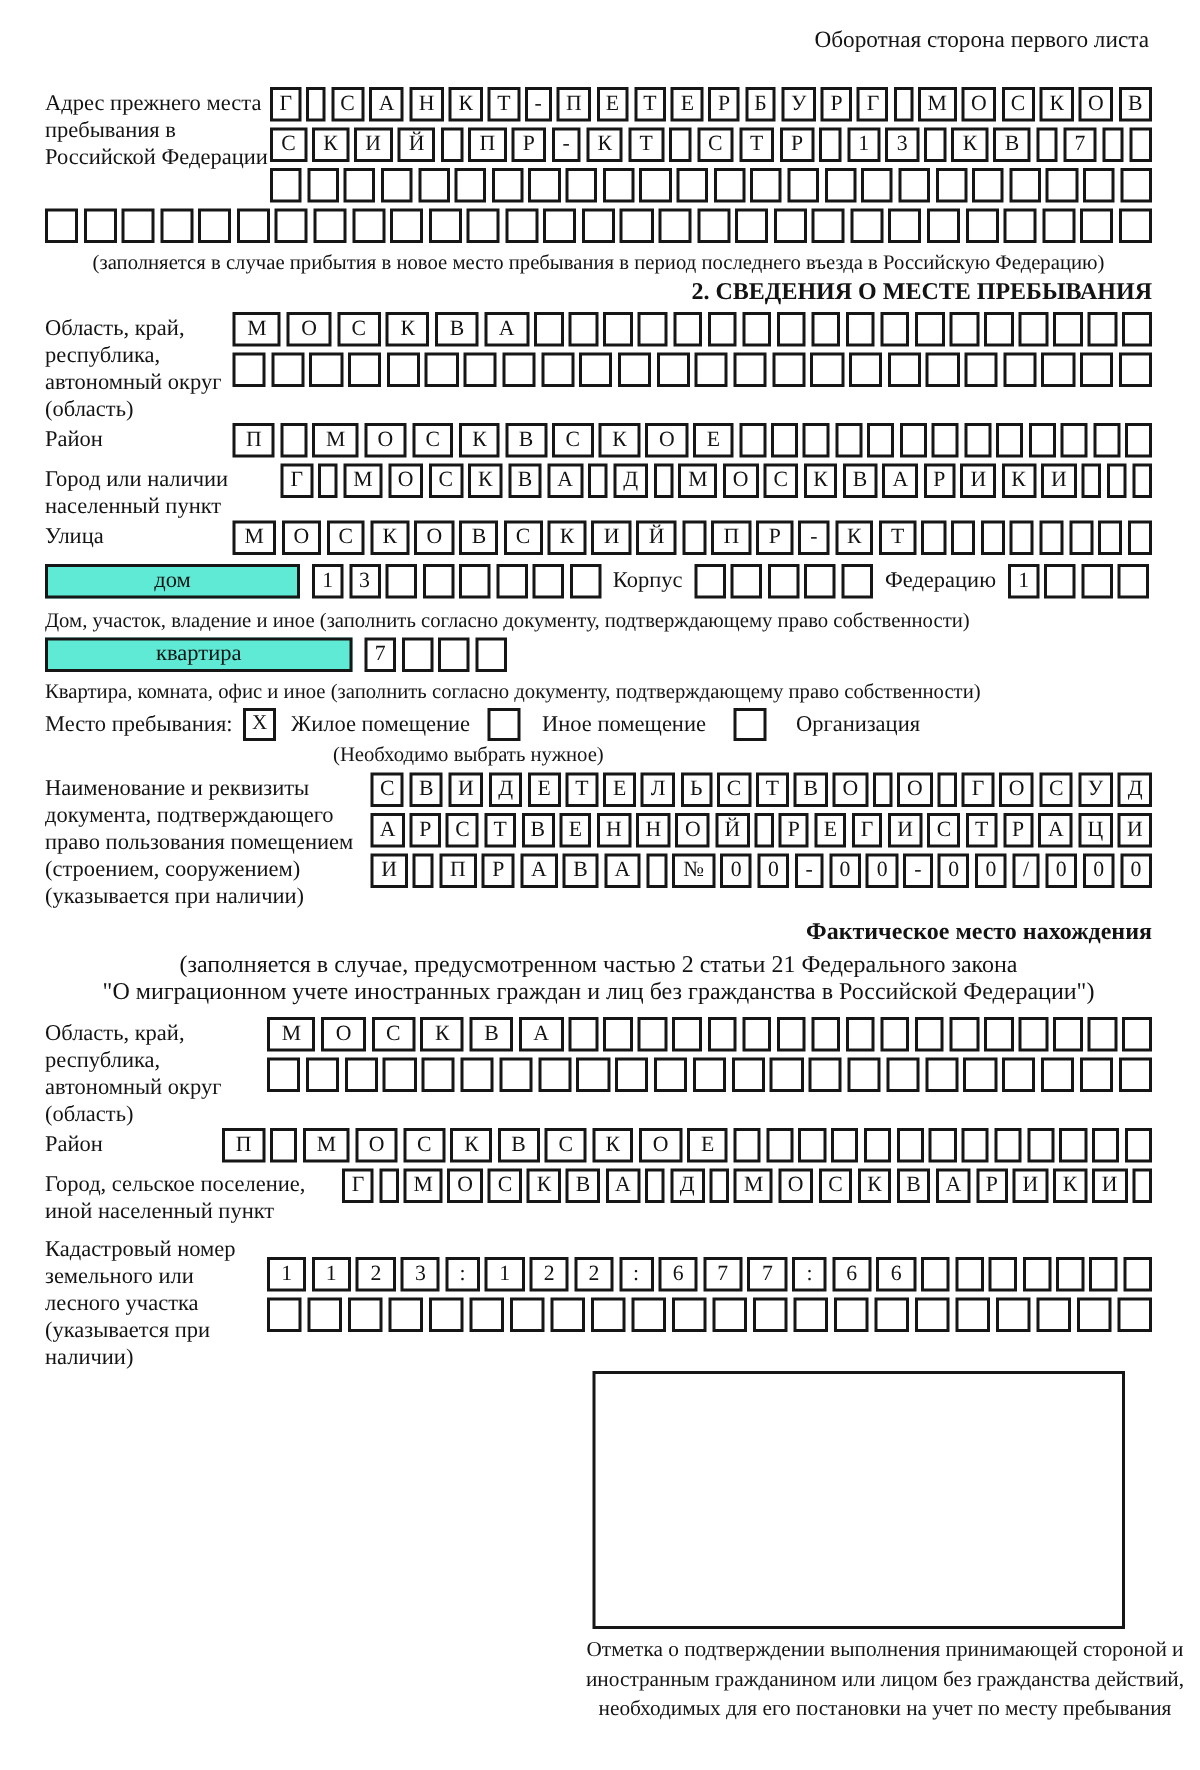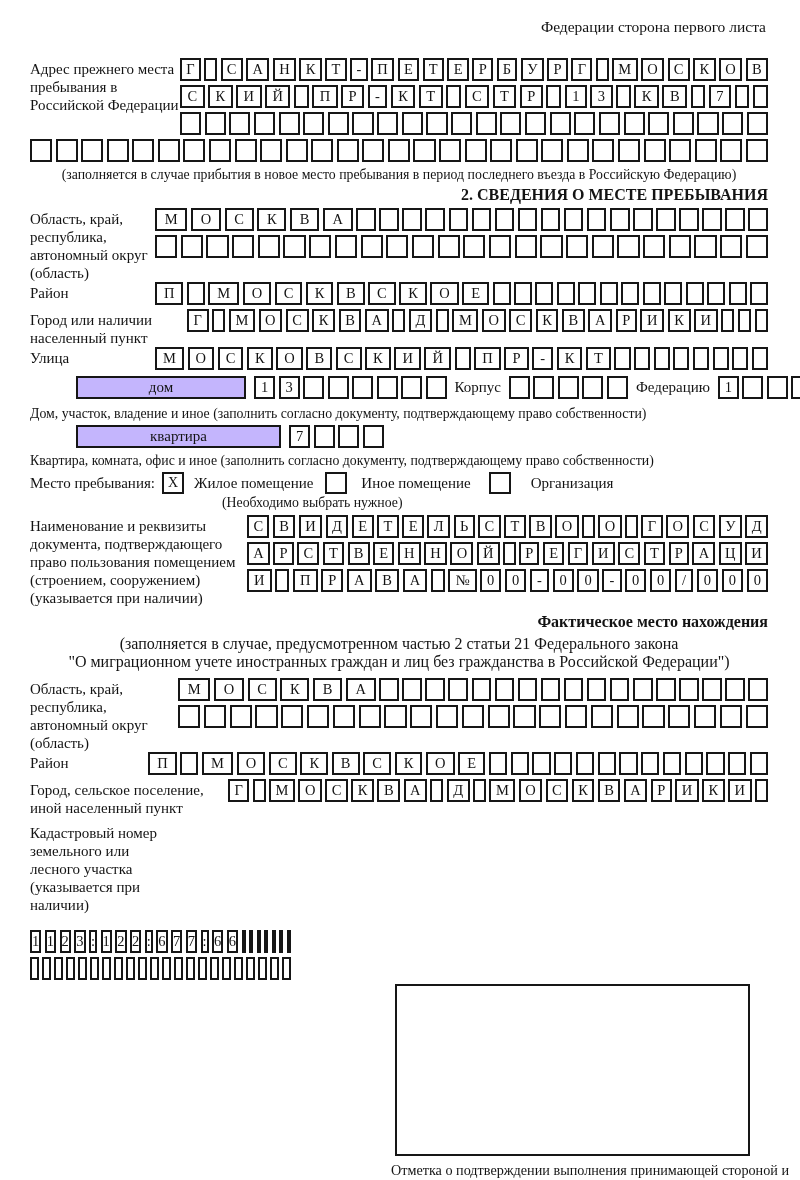--- a/index.html
+++ b/index.html
@@ -25,21 +25,21 @@
   }
   .boxrow.fixed{flex:0 0 auto;}
   .boxrow.fixed .box{flex:0 0 17px;width:17px;}
 
   .caption{font-size:13.8px;line-height:17px;margin:0 0 1px 0;}
   .caption.center{text-align:center;}
   .sec-title{text-align:right;font-weight:bold;font-size:16px;margin:3px 0 4px 0;}
 
   .labelbox{
     border:2px solid #161616;height:19px;display:flex;align-items:center;
-    justify-content:center;font-size:15px;flex:0 0 auto;background:#c4b5fd;margin-left:46px;
+    justify-content:center;font-size:15px;flex:0 0 auto;background:#5eead4;
   }
   .gap8{width:8px;flex:0 0 auto;}
   .inline-lbl{flex:0 0 auto;line-height:23px;padding:0 8px;font-size:15px;}
 
   .chk-row{display:flex;align-items:center;margin:3px 0 1px 0;}
   .chk-row .txt{flex:0 0 auto;line-height:22px;}
   .chk{width:18px;height:18px;border:2px solid #161616;display:flex;align-items:center;
        justify-content:center;font-size:14px;flex:0 0 auto;}
   .note-center{font-size:13.8px;margin:0 0 4px 192px;}
 
@@ -53,21 +53,21 @@
     margin-left:350px;width:420px;text-align:center;
     font-size:14.2px;line-height:19.5px;margin-top:5px;
   }
   .mb2{margin-bottom:2px;} .mt6{margin-top:6px;}
 </style>
 </head>
 <body>
 
 <div class="sheet">
 
-  <div class="hdr-note">Федерации сторона первого листа</div>
+  <div class="hdr-note">Оборотная сторона первого листа</div>
 
   <div class="frow">
     <div class="flabel w150">Адрес прежнего места пребывания в Российской Федерации</div>
     <div class="rows">
       <div class="boxrow">
           <div class="box">Г</div>
           <div class="box"></div>
           <div class="box">С</div>
           <div class="box">А</div>
           <div class="box">Н</div>
@@ -586,21 +586,21 @@
           <div class="box">А</div>
           <div class="box">Р</div>
           <div class="box">И</div>
           <div class="box">К</div>
           <div class="box">И</div>
           <div class="box"></div>
         </div>
       </div>
   </div>
 
-  <div class="frow" style="margin-top:5px;flex-direction:column;">
+  <div class="frow" style="margin-top:5px;">
     <div class="flabel w148">Кадастровый номер земельного или лесного участка (указывается при наличии)</div>
     <div class="rows cad-rows">
       <div class="boxrow">
           <div class="box">1</div>
           <div class="box">1</div>
           <div class="box">2</div>
           <div class="box">3</div>
           <div class="box">:</div>
           <div class="box">1</div>
           <div class="box">2</div>

